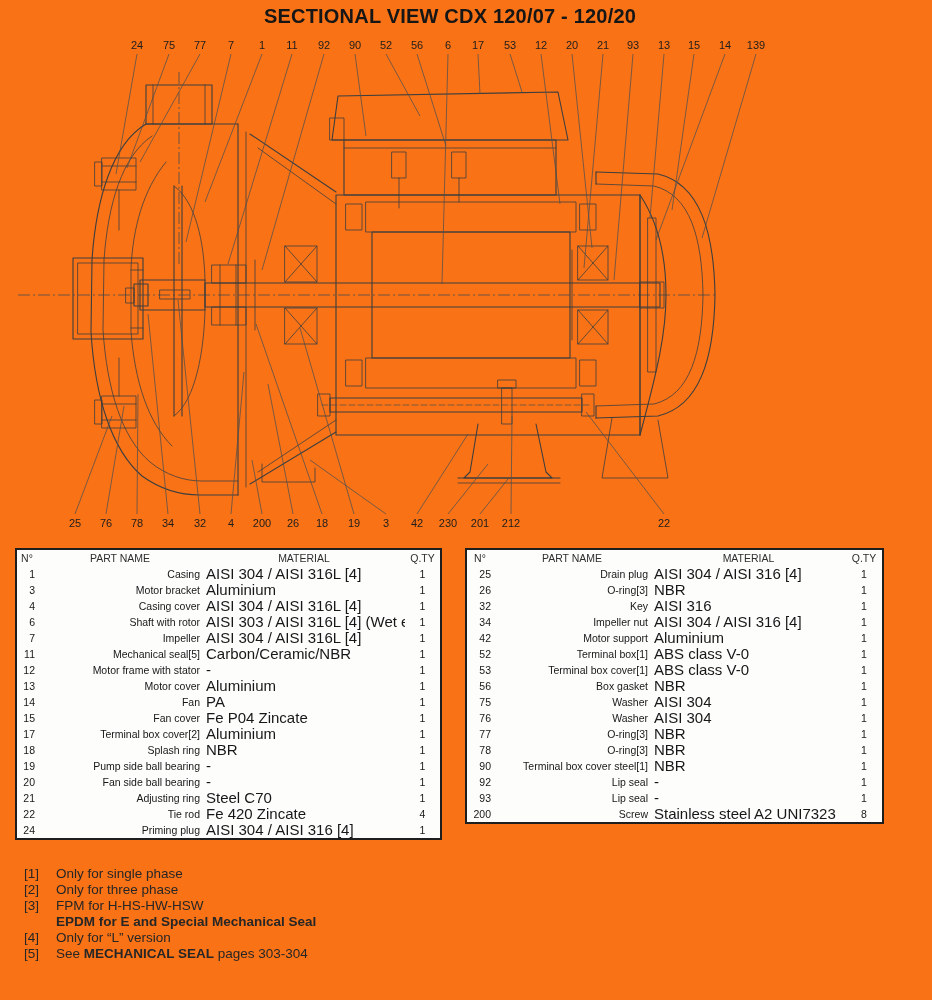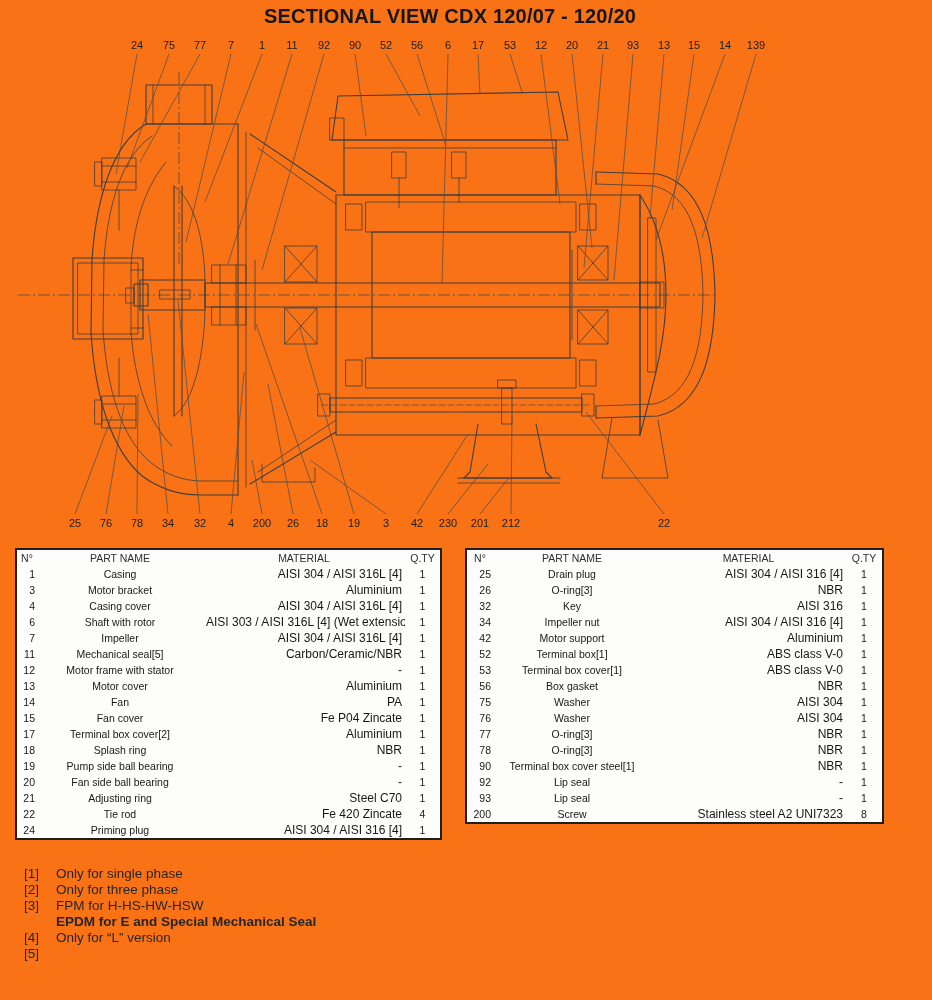--- a/index.html
+++ b/index.html
@@ -23,22 +23,22 @@
   .tbl{border:2px solid #1e1e1e;}
   .tbl th{font-weight:normal;color:#2e2e2e;text-align:center;height:16px;line-height:16px;
           padding:0 2px;overflow:hidden;white-space:nowrap;}
   .tbl td{height:16px;line-height:16px;padding:0 3px;overflow:hidden;white-space:nowrap;}
   .tbl-left{left:15px;width:425px;}
   .tbl-right{left:465px;width:417px;}
   col.c-n{width:21px;} col.c-name{width:166px;} col.c-mat{width:202px;} col.c-qty{width:36px;}
   .tbl-right col.c-n{width:27px;} .tbl-right col.c-name{width:158px;}
   .tbl-right col.c-mat{width:195px;} .tbl-right col.c-qty{width:37px;}
   td.c-n{text-align:right;padding-right:2px;}
-  td.c-name .cellwrap{display:flex;justify-content:center;}
-  td.c-mat{text-align:right;font-size:12px;}
+  td.c-name .cellwrap{display:flex;justify-content:flex-end;}
+  td.c-mat{text-align:left;font-size:15px;}
   td.c-qty{text-align:center;}
   
   .footnotes{position:absolute;top:866px;left:24px;font-size:13.5px;color:#262626;line-height:16px;}
   .fn{display:flex;}
   .fn .ref{width:22px;flex:none;}
   .fn .fn-text{margin-left:10px;}
   .fn-cont{margin-left:32px;font-weight:bold;}
   .fn b{font-weight:bold;}
 </style>
 </head>
@@ -689,15 +689,16 @@
         <span class="ref">[3]</span>
         <span class="fn-text"><span>FPM for H-HS-HW-HSW</span></span>
       </div>
       <div class="fn-cont">EPDM for E and Special Mechanical Seal</div>
       <div class="fn">
         <span class="ref">[4]</span>
         <span class="fn-text"><span>Only for “L” version</span></span>
       </div>
       <div class="fn">
         <span class="ref">[5]</span>
+        <span class="fn-text"><span>See </span><b>MECHANICAL SEAL</b><span> pages 303-304</span></span>
       </div>
     </div>
 </div>
 
 </body></html>

